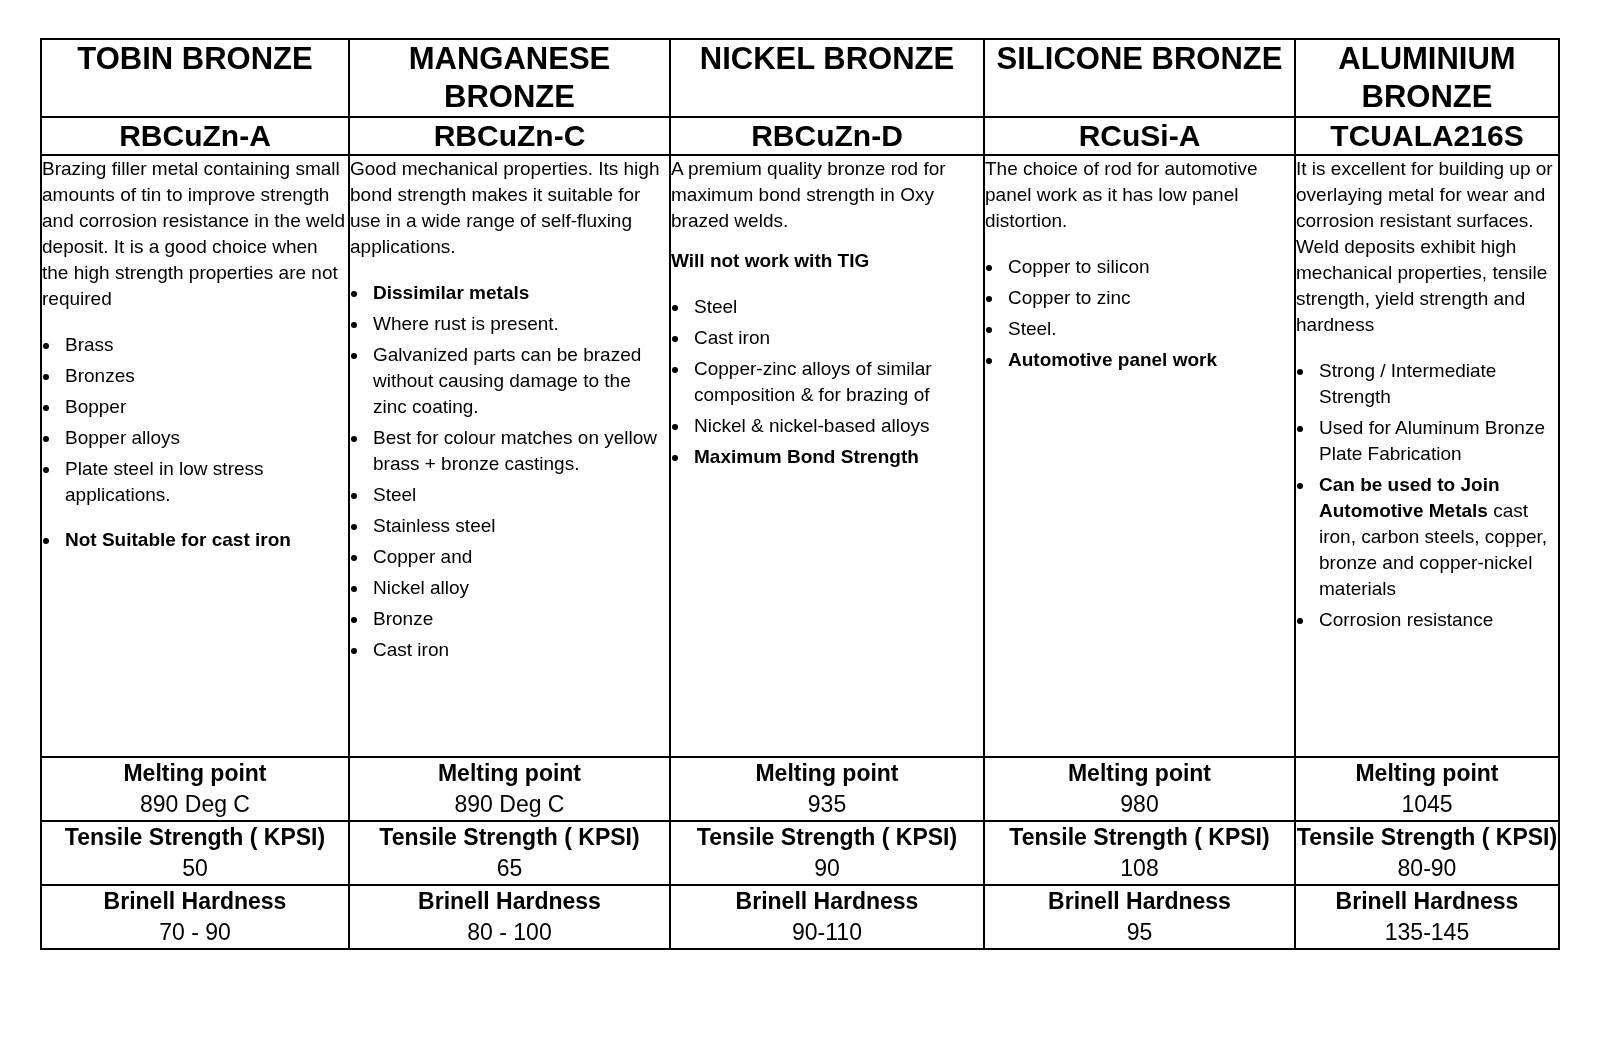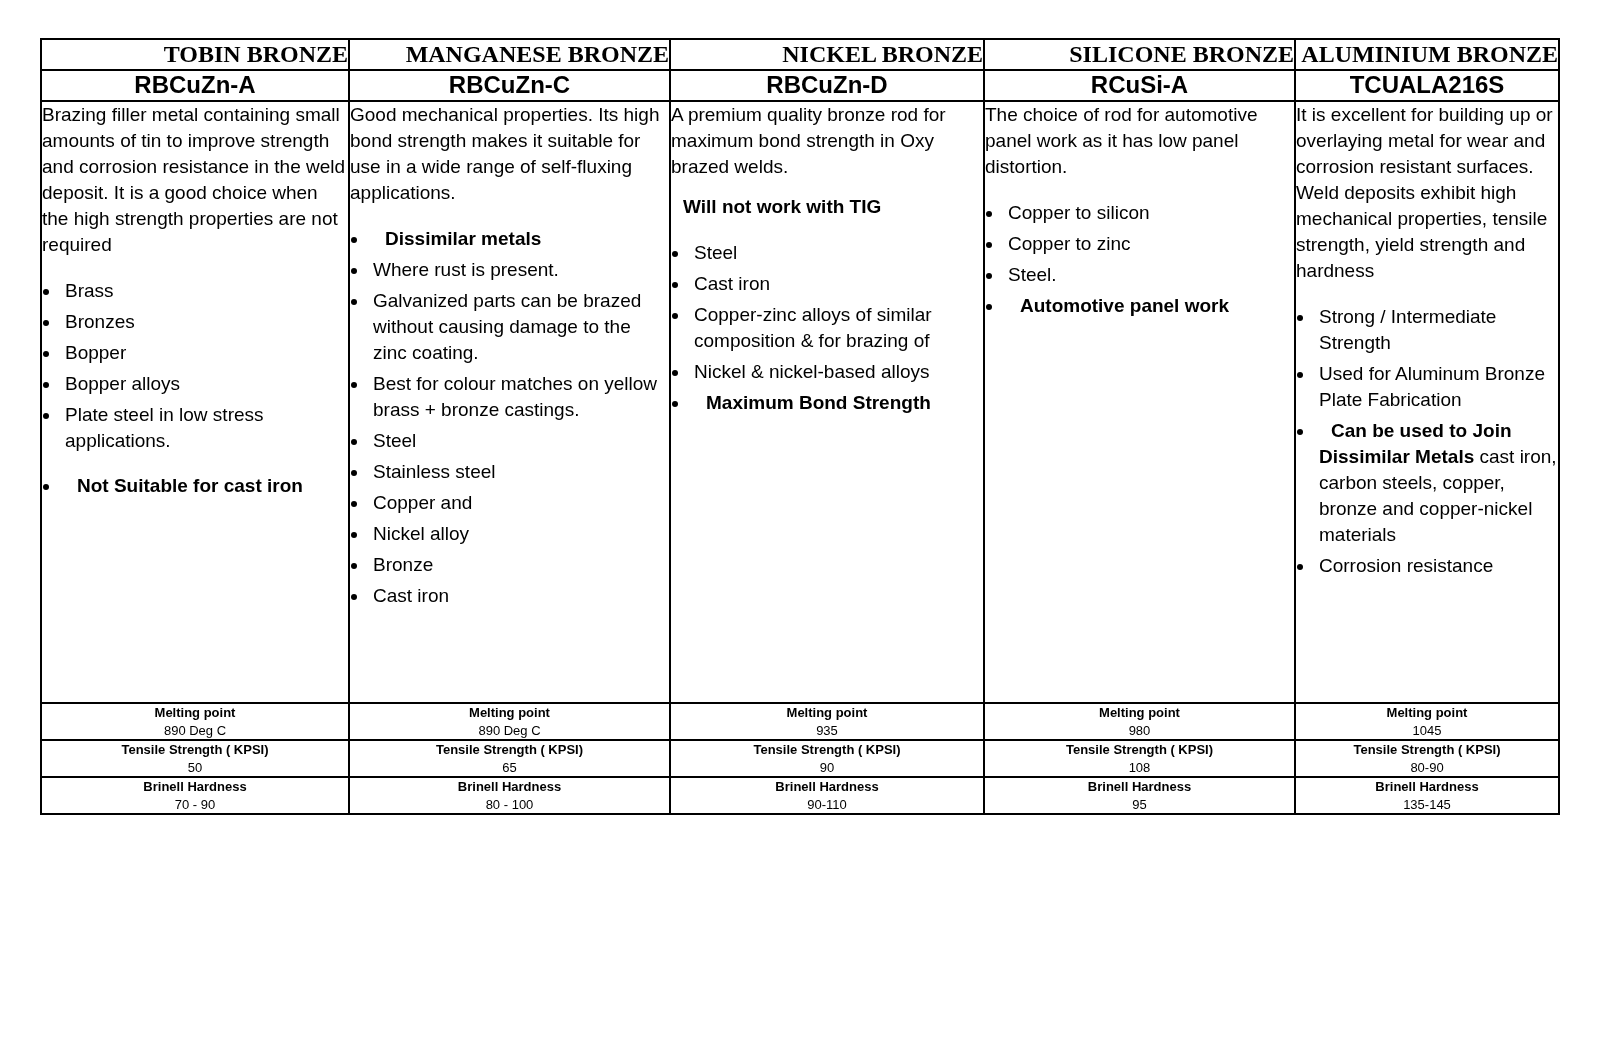--- a/index.html
+++ b/index.html
@@ -32,30 +32,29 @@
     padding: 0;
   }
   
   col.c1 { width: 308px; }
   col.c2 { width: 321px; }
   col.c3 { width: 314px; }
   col.c4 { width: 311px; }
   col.c5 { width: 264px; }
 
   .hdr-name {
-    text-align: right;
-    font-size: 24px;
+    text-align: center;
+    font-size: 31px;
     font-weight: bold;
     line-height: 1.22;
     padding: 7px 6px 8px 6px;
-    font-family: Liberation Serif, serif;
   }
   .hdr-code {
     text-align: center;
-    font-size: 24px;
+    font-size: 30px;
     font-weight: bold;
     line-height: 1.2;
     padding: 9px 6px 10px 6px;
   }
   .body-cell {
     font-size: 19px;
     line-height: 1.37;
     padding: 12px 13px 10px 11px;
     height: 600px;
   }
@@ -72,25 +71,24 @@
   }
   .body-cell li {
     margin: 0 0 5px 0;
     padding-left: 4px;
   }
   .body-cell li.spaced {
     margin-top: 19px;
   }
   .body-cell b, .body-cell strong {
     font-weight: bold;
-    margin-left: 12px;
   }
   .prop-cell {
     text-align: center;
-    font-size: 13px;
+    font-size: 23px;
     line-height: 1.35;
     padding: 9px 6px 10px 6px;
     margin-top: 8px;
   }
   .prop-label {
     font-weight: bold;
     display: block;
   }
   .prop-value {
     display: block;
@@ -168,21 +166,21 @@
               <li>Copper to zinc</li>
               <li>Steel.</li>
               <li><b>Automotive panel work</b></li>
             </ul>
           </td>
         <td class="body-cell">
             <p>It is excellent for building up or overlaying metal for wear and corrosion resistant surfaces. Weld deposits exhibit high mechanical properties, tensile strength, yield strength and hardness</p>
             <ul>
               <li>Strong / Intermediate Strength</li>
               <li>Used for Aluminum Bronze Plate Fabrication</li>
-              <li><b>Can be used to Join Dissimilar Metals</b> cast iron, carbon steels, copper, bronze and copper-nickel materials</li>
+              <li><b>Can be used to Join Automotive Metals</b> cast iron, carbon steels, copper, bronze and copper-nickel materials</li>
               <li>Corrosion resistance</li>
             </ul>
           </td>
       </tr>
       <tr>
         <td class="prop-cell">
           <span class="prop-label">Melting point</span>
           <span class="prop-value">890 Deg C</span>
         </td>
         <td class="prop-cell">

